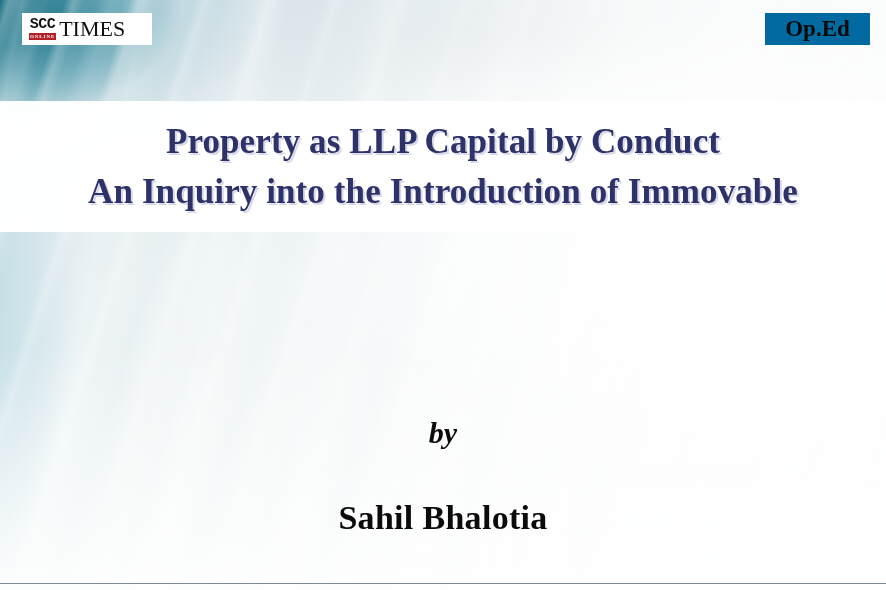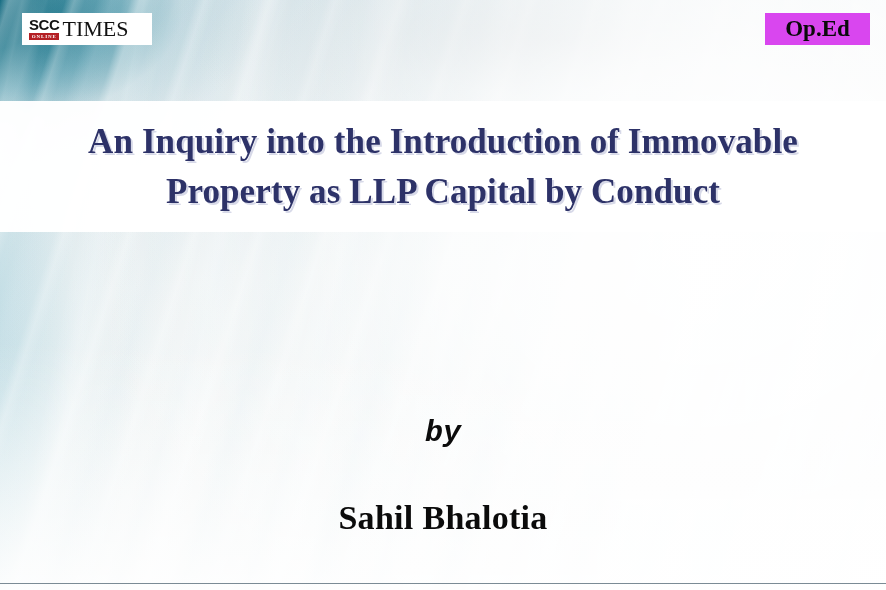--- a/index.html
+++ b/index.html
@@ -124,21 +124,21 @@
     box-sizing: border-box;
   }
   .logo-mark {
     display: flex;
     flex-direction: column;
     align-items: stretch;
     line-height: 1;
     margin-right: 2px;
   }
   .logo-scc {
-    font-family: Liberation Sans, sans-serif;
+    font-family: Liberation Mono, monospace;
     font-weight: bold;
     font-size: 15px;
     letter-spacing: -0.4px;
     color: #121212;
     line-height: 14px;
     text-align: center;
   }
   .logo-online {
     background: #b41f24;
     color: #ffffff;
@@ -159,21 +159,21 @@
     line-height: 22px;
     margin-left: 1px;
   }
 
   .oped-box {
     position: absolute;
     left: 765px;
     top: 13px;
     width: 105px;
     height: 32px;
-    background: #d946ef;
+    background: #0369a1;
     display: flex;
     align-items: center;
     justify-content: center;
   }
   .oped-text {
     font-family: "Liberation Serif", "DejaVu Serif", serif;
     font-weight: bold;
     font-size: 23px;
     color: #0a0a0a;
     letter-spacing: 0px;
@@ -206,21 +206,21 @@
 
   
   .byline {
     position: absolute;
     left: 0;
     top: 412px;
     width: 886px;
     text-align: center;
   }
   .byline-by {
-    font-family: Liberation Mono, monospace;
+    font-family: Liberation Serif, serif;
     font-weight: bold;
     font-style: italic;
     font-size: 30px;
     line-height: 42px;
     color: #0b0b0b;
     display: block;
   }
   .byline-author {
     font-family: "Liberation Serif", "DejaVu Serif", serif;
     font-weight: bold;
@@ -265,22 +265,22 @@
       <span class="logo-times">TIMES</span>
     </div>
 
     <div class="oped-box">
       <span class="oped-text">Op.Ed</span>
     </div>
 
   </div>
 
   <div class="title-band">
+    <div class="title-line">Property as LLP Capital by Conduct</div>
     <div class="title-line">An Inquiry into the Introduction of Immovable</div>
-    <div class="title-line">Property as LLP Capital by Conduct</div>
   </div>
 
   <div class="byline">
     <span class="byline-by">by</span>
     <span class="byline-author">Sahil Bhalotia</span>
   </div>
 
   <div class="bottom-rule"></div>
 
 </div>

